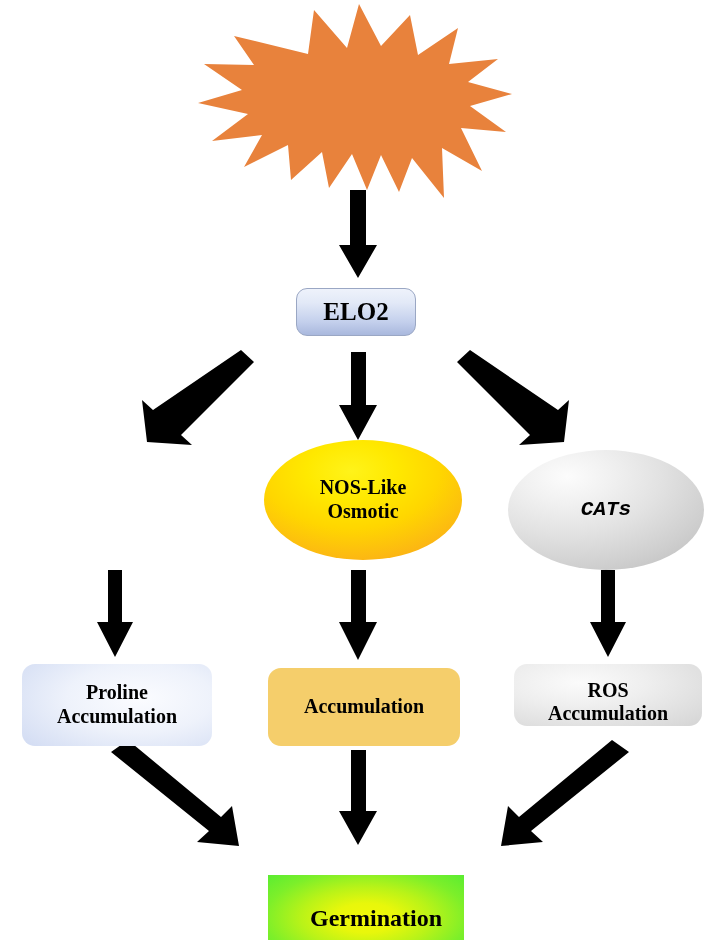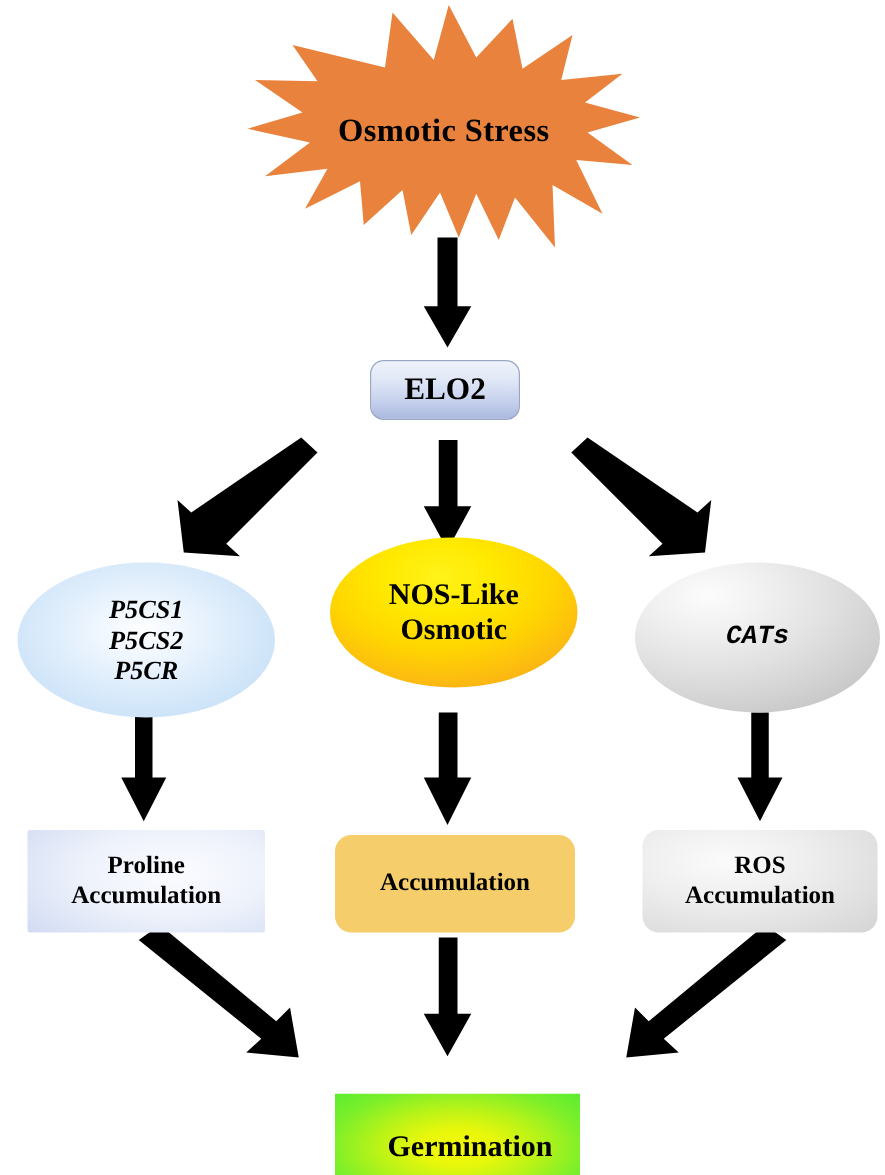--- a/index.html
+++ b/index.html
@@ -59,44 +59,45 @@
     border-radius: 11px;
     background: linear-gradient(to bottom,
                 #eef2fb 0%, #e2e9f7 30%, #c3cfec 72%, #a9b8dd 100%);
   }
   #proline-box {
     left: 22px;
     top: 664px;
     width: 190px;
     height: 82px;
     font-size: 20px;
-    border-radius: 2px;
+    border-radius: 13px;
     background:
       radial-gradient(120% 130% at 62% 42%,
         #fbfcff 0%, #eef2fb 32%, #d6dff4 62%, #c3cfee 85%, #bcc9ea 100%);
   }
   #no-box {
     left: 268px;
     top: 668px;
     width: 192px;
     height: 78px;
     font-size: 20px;
     border-radius: 13px;
     background: #f5ce6b;
   }
   #ros-box {
     left: 514px;
     top: 664px;
     width: 188px;
-    height: 82px;
+    height: 62px;
     font-size: 20px;
     border-radius: 13px;
     background:
       radial-gradient(130% 140% at 35% 30%,
         #fbfbfb 0%, #eeeeee 28%, #dcdcdc 58%, #cdcdcd 82%, #c4c4c4 100%);
+    align-items: flex-end;
   }
   #germination-box {
     left: 268px;
     top: 875px;
     width: 196px;
     height: 86px;
     font-size: 24px;
     border-radius: 0;
     background:
       radial-gradient(ellipse 72% 78% at 50% 50%,
@@ -112,24 +113,24 @@
     width: 206px;
     height: 124px;
     font-size: 21px;
     font-style: italic;
     background:
       radial-gradient(ellipse 76% 80% at 48% 44%,
         #ffffff 0%, #f2f8ff 18%, #dcecfb 48%, #cbe2f8 74%, #c5def6 100%);
   }
   #nos-ellipse {
     left: 264px;
-    top: 430px;
+    top: 440px;
     width: 198px;
     height: 120px;
-    font-size: 24px;
+    font-size: 20px;
     background:
       radial-gradient(ellipse 86% 92% at 44% 26%,
         #fff31a 0%, #ffe900 26%, #ffd600 52%, #fcb713 80%, #f5a206 100%);
   }
   #cats-ellipse {
     left: 508px;
     top: 450px;
     width: 196px;
     height: 120px;
     font-size: 21px;
@@ -179,34 +180,26 @@
   </svg>
 
   <div id="starburst" class="node">
     <svg viewBox="0 0 318 198" preserveAspectRatio="none">
       <polygon fill="#E8823C" points="
         112,52 118,8 151,46 163,2 185,44 214,13 222,53 262,26 253,62 302,57 272,80
         316,92 274,104 310,130 265,126 286,169 246,146 248,196 216,156 203,190
         185,153 171,188 156,152 133,186 126,150 95,178 92,143 48,165 66,133
         16,139 52,112 2,101 46,88 8,62 58,63 38,34"></polygon>
     </svg>
-    <span class="burst-label">Osmotic Stress</span>
   </div>
 
   <div id="elo2-box" class="node rbox">
     <span>ELO2</span>
   </div>
 
-  <div id="p5-ellipse" class="node ell">
-    <div>
-      <div>P5CS1</div>
-      <div>P5CS2</div>
-      <div>P5CR</div>
-    </div>
-  </div>
 
   <div id="nos-ellipse" class="node ell">
     <div>
       <div>NOS-Like</div>
       <div>Osmotic</div>
     </div>
   </div>
 
   <div id="cats-ellipse" class="node ell">
     <span>CATs</span>

